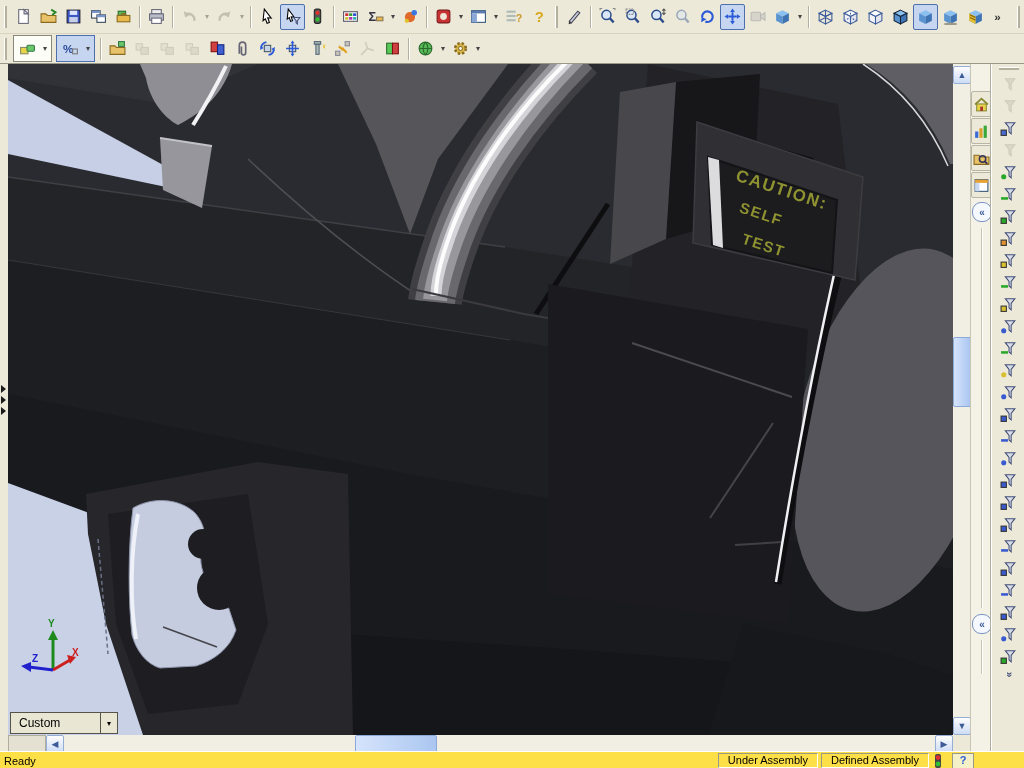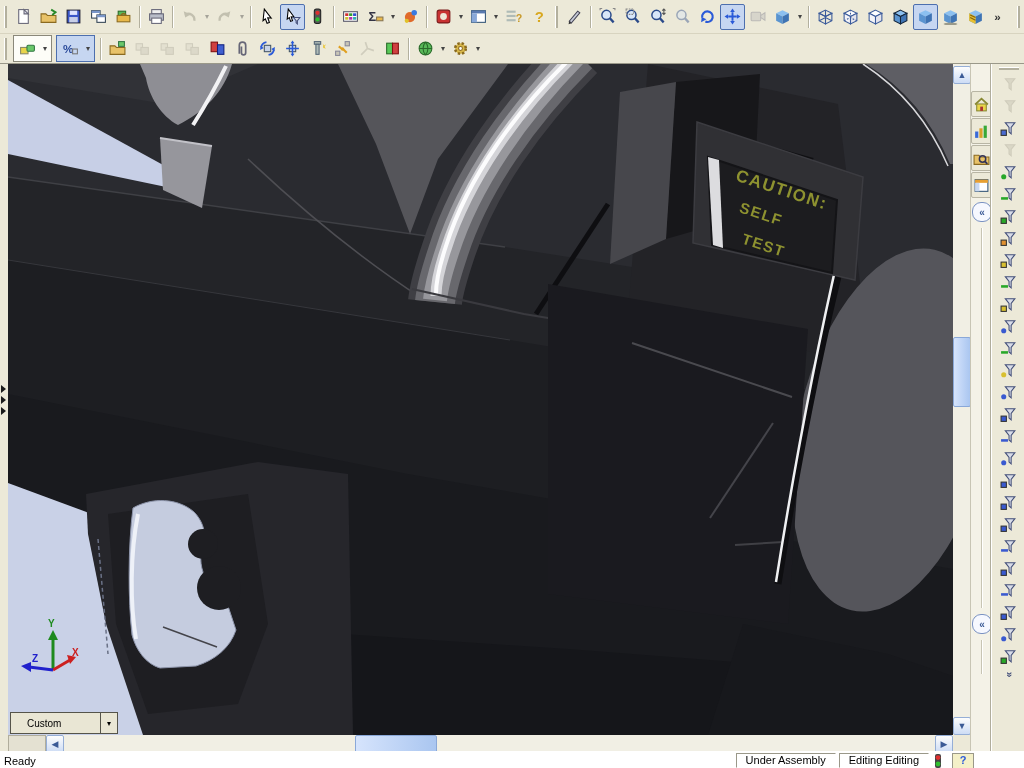--- a/index.html
+++ b/index.html
@@ -25,21 +25,21 @@
   .tbcombo.pressed{background:#c6d6f1;border-color:#4d6fae}
   
   #left-strip{position:absolute;left:0;top:64px;width:8px;height:687px;background:#ece9d8;
               border-right:1px solid #b0ad9c}
   #left-strip .tri{width:0;height:0;border-top:4px solid transparent;border-bottom:4px solid transparent;
                    border-left:5px solid #1a1a1a;margin:3px 0 0 1px}
   
   #viewport{position:absolute;left:8px;top:64px;width:945px;height:671px;background:#c7cfe6;overflow:hidden}
   #view-combo{position:absolute;left:2px;top:648px;width:106px;height:20px;display:flex;
               background:#e9e6d4;border:1px solid #55544a;align-items:center}
-  #view-combo .lbl{flex:1;padding-left:16px;font-size:10px}
+  #view-combo .lbl{flex:1;padding-left:8px;font-size:12px}
   #view-combo .arrow{width:16px;height:100%;border-left:1px solid #55544a;background:#e9e6d4;
                      display:flex;align-items:center;justify-content:center;font-size:8px}
   
   .sbtn{background:linear-gradient(180deg,#fdfdfd,#cddcf5);border:1px solid #95aed6;border-radius:2px;
         color:#3b5a96;font-size:9px;line-height:1;display:flex;align-items:center;justify-content:center}
   .sthumb{background:linear-gradient(90deg,#d6e4fc,#aac6f0);border:1px solid #8aa8d8;border-radius:2px}
   #vscroll{position:absolute;left:953px;top:64px;width:17px;height:671px;background:#f1efe4}
   #hscroll{position:absolute;left:8px;top:735px;width:945px;height:16px;background:#f1efe4;display:flex}
   
   #task-strip{position:absolute;left:970px;top:64px;width:21px;height:687px;background:#f4f2e7;
@@ -52,21 +52,21 @@
   
   #filter-col{position:absolute;left:991px;top:64px;width:33px;height:687px;background:#ece9d8;
               border-left:1px solid #fff;box-shadow:-1px 0 0 #b0ad9c}
   #filter-col .hgrip{height:3px;width:20px;margin:3px auto 4px;
                      background:linear-gradient(180deg,#fff 0 1px,#b3b09e 1px 3px)}
   .fbtn{width:22px;height:21px;margin:1px auto;display:flex;align-items:center;justify-content:center}
   .fbtn.disabled{opacity:.42}
   #filter-overflow{text-align:center;color:#44507a;font-size:10px;font-weight:bold;transform:rotate(90deg);
                    width:14px;margin:2px auto}
   
-  #status-bar{position:absolute;left:0;top:751px;width:1024px;height:17px;background:#ffffff;
+  #status-bar{position:absolute;left:0;top:751px;width:1024px;height:17px;background:#fde047;
               border-top:1px solid #fff;display:flex;align-items:center}
   #status-ready{padding-left:4px;flex:1}
   .spanel{border:1px solid;border-color:#9a9889 #fff #fff #9a9889;padding:0 9px;height:13px;
           line-height:13px;margin-right:3px}
   #status-help{width:20px;height:14px;background:#f4f0c8;border:1px solid #9a9889;text-align:center;
                font-weight:bold;color:#2a5ad8;margin:0 4px 0 8px;line-height:13px}
   svg text{font-family:"Liberation Sans",sans-serif}
 </style>
 </head>
 <body>
@@ -914,21 +914,21 @@
           <rect x="1" y="9.5" width="5" height="5" fill="#28a828" stroke="#333"></rect>
         </svg>
       </span>
     </div>
     <div id="filter-overflow">»</div>
   </div>
 
 <div id="status-bar">
   <span id="status-ready">Ready</span>
   <span class="spanel">Under Assembly</span>
-  <span class="spanel">Editing Editing</span>
+  <span class="spanel">Defined Assembly</span>
   <span style="width:12px;height:14px;display:inline-block">
     <svg width="12" height="14" viewBox="0 0 12 14">
         <rect x="3" y="0" width="6" height="14" rx="2" fill="#444"></rect>
         <circle cx="6" cy="3.6" r="2.4" fill="#e03030"></circle>
         <circle cx="6" cy="10" r="2.4" fill="#30c030"></circle>
       </svg>
   </span>
   <span id="status-help">?</span>
   <span style="width:46px"></span>
 </div>

